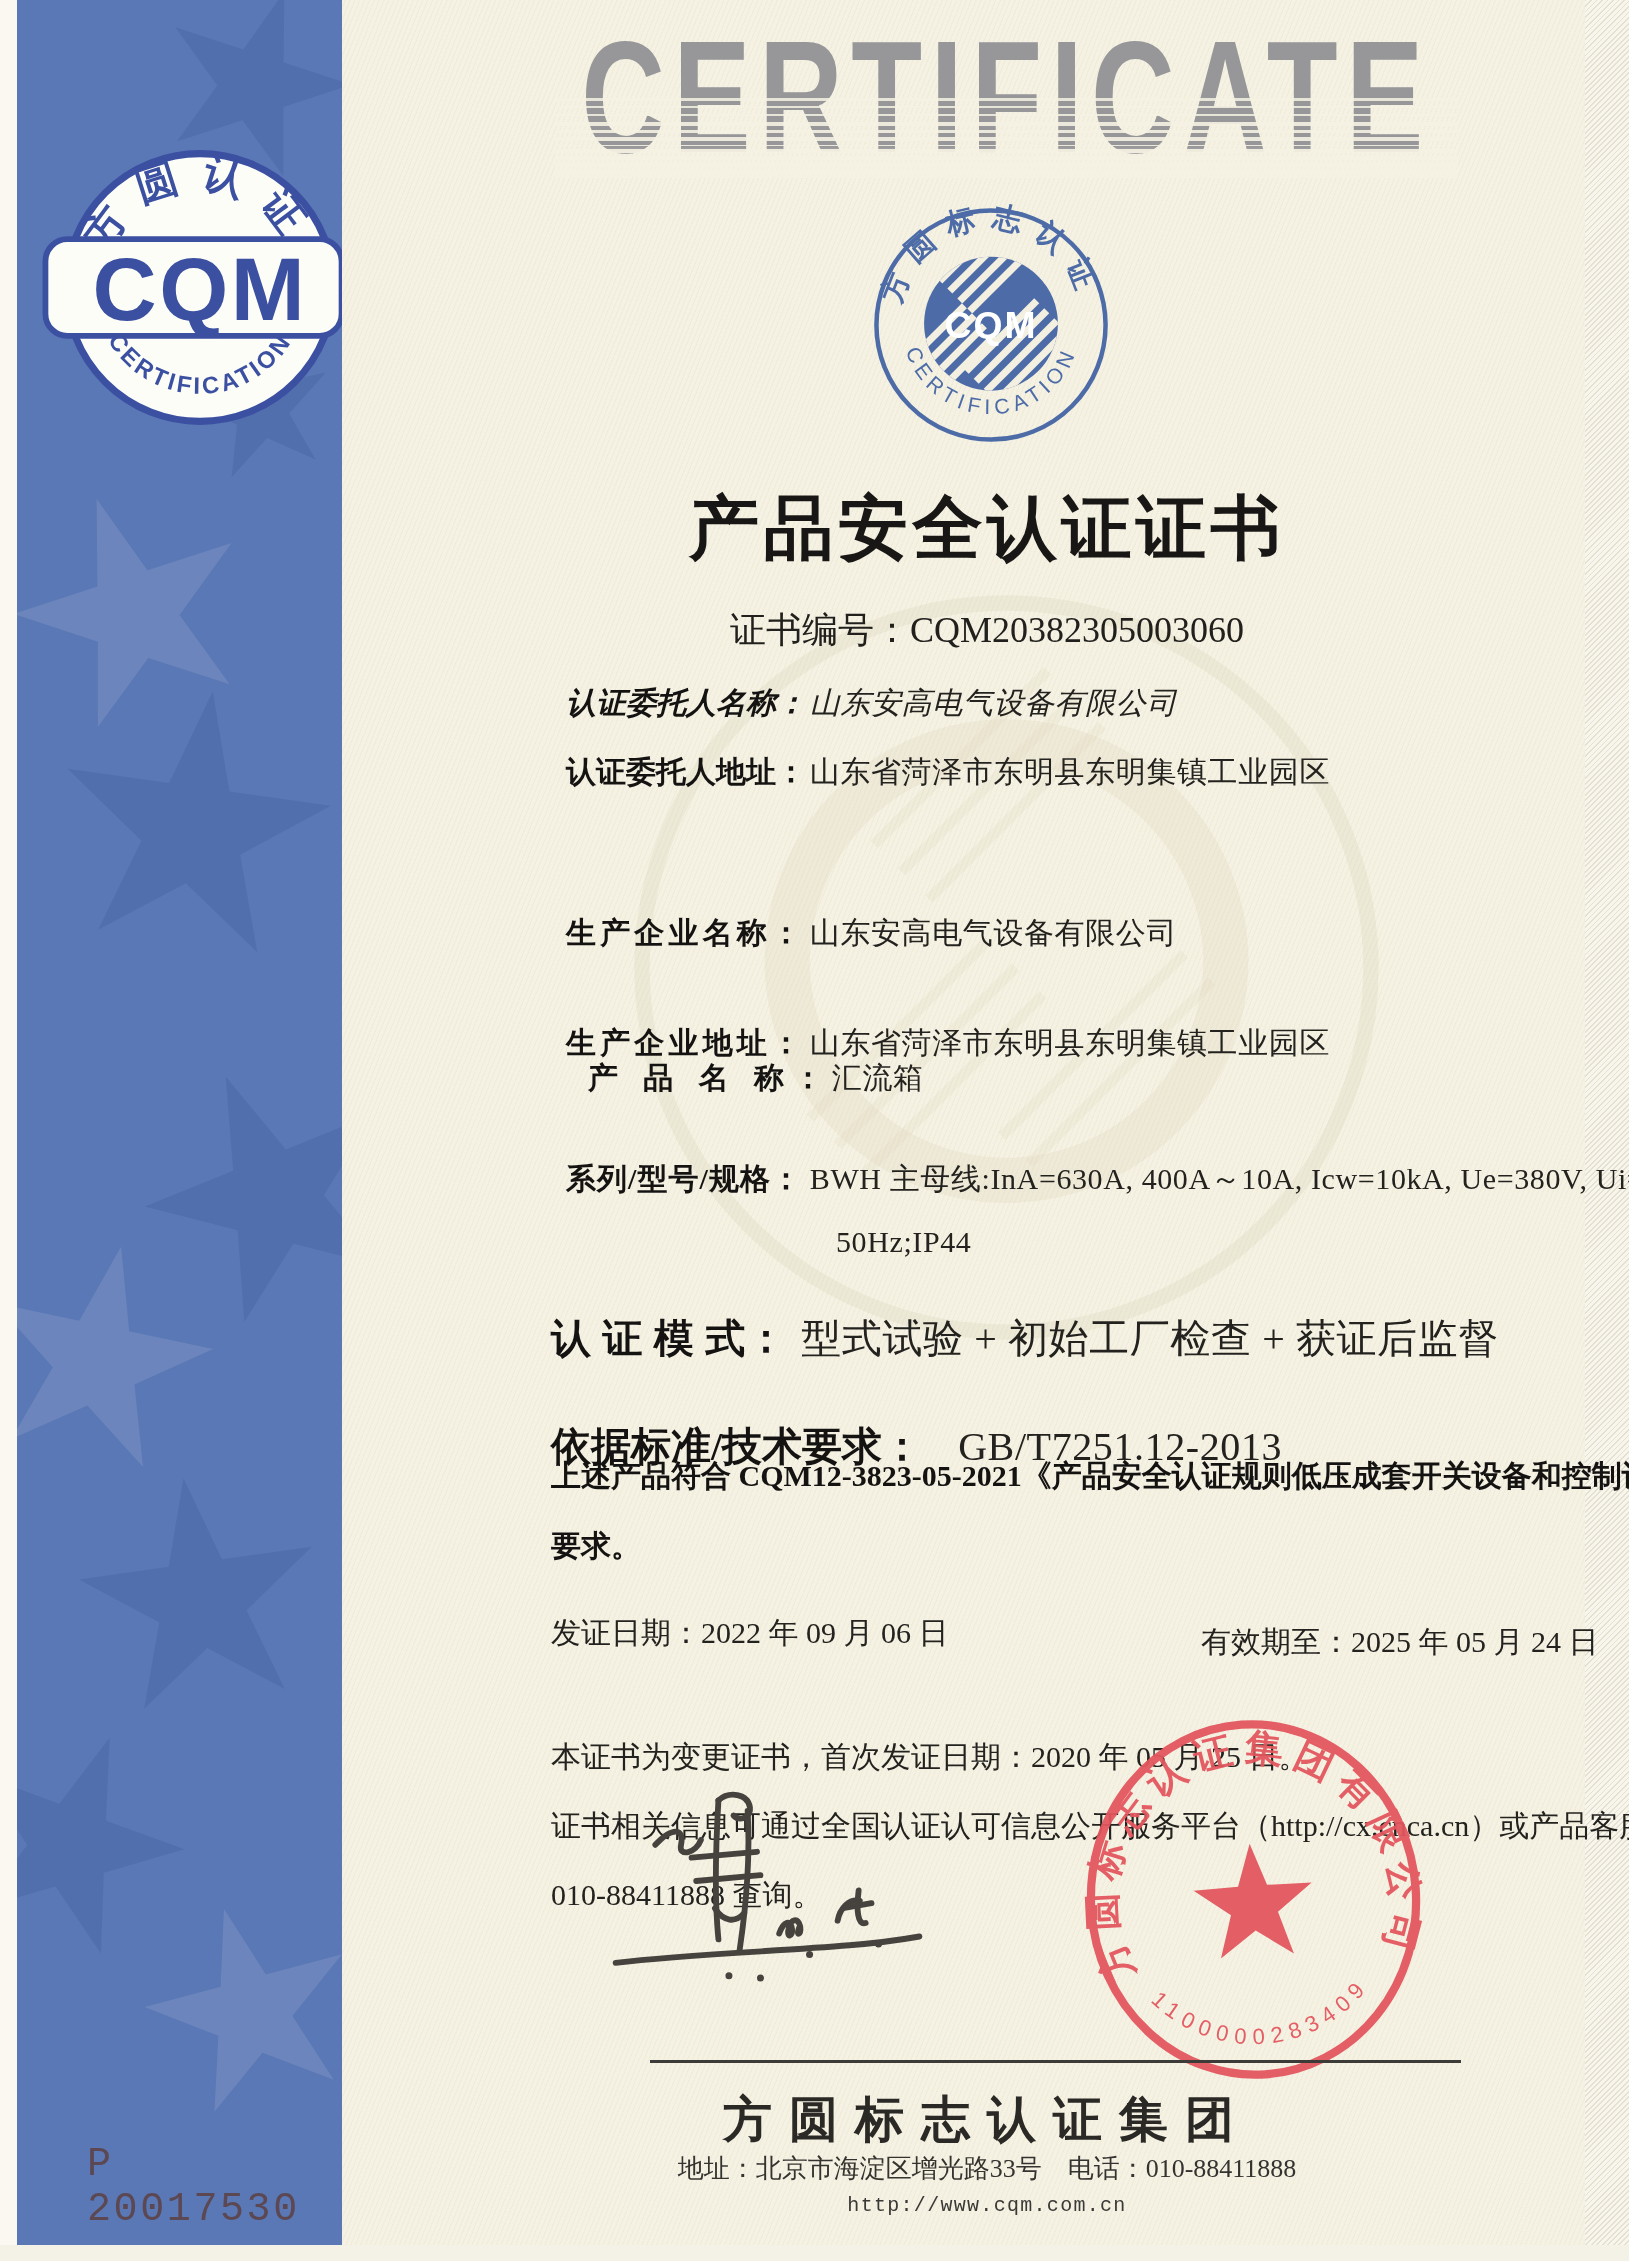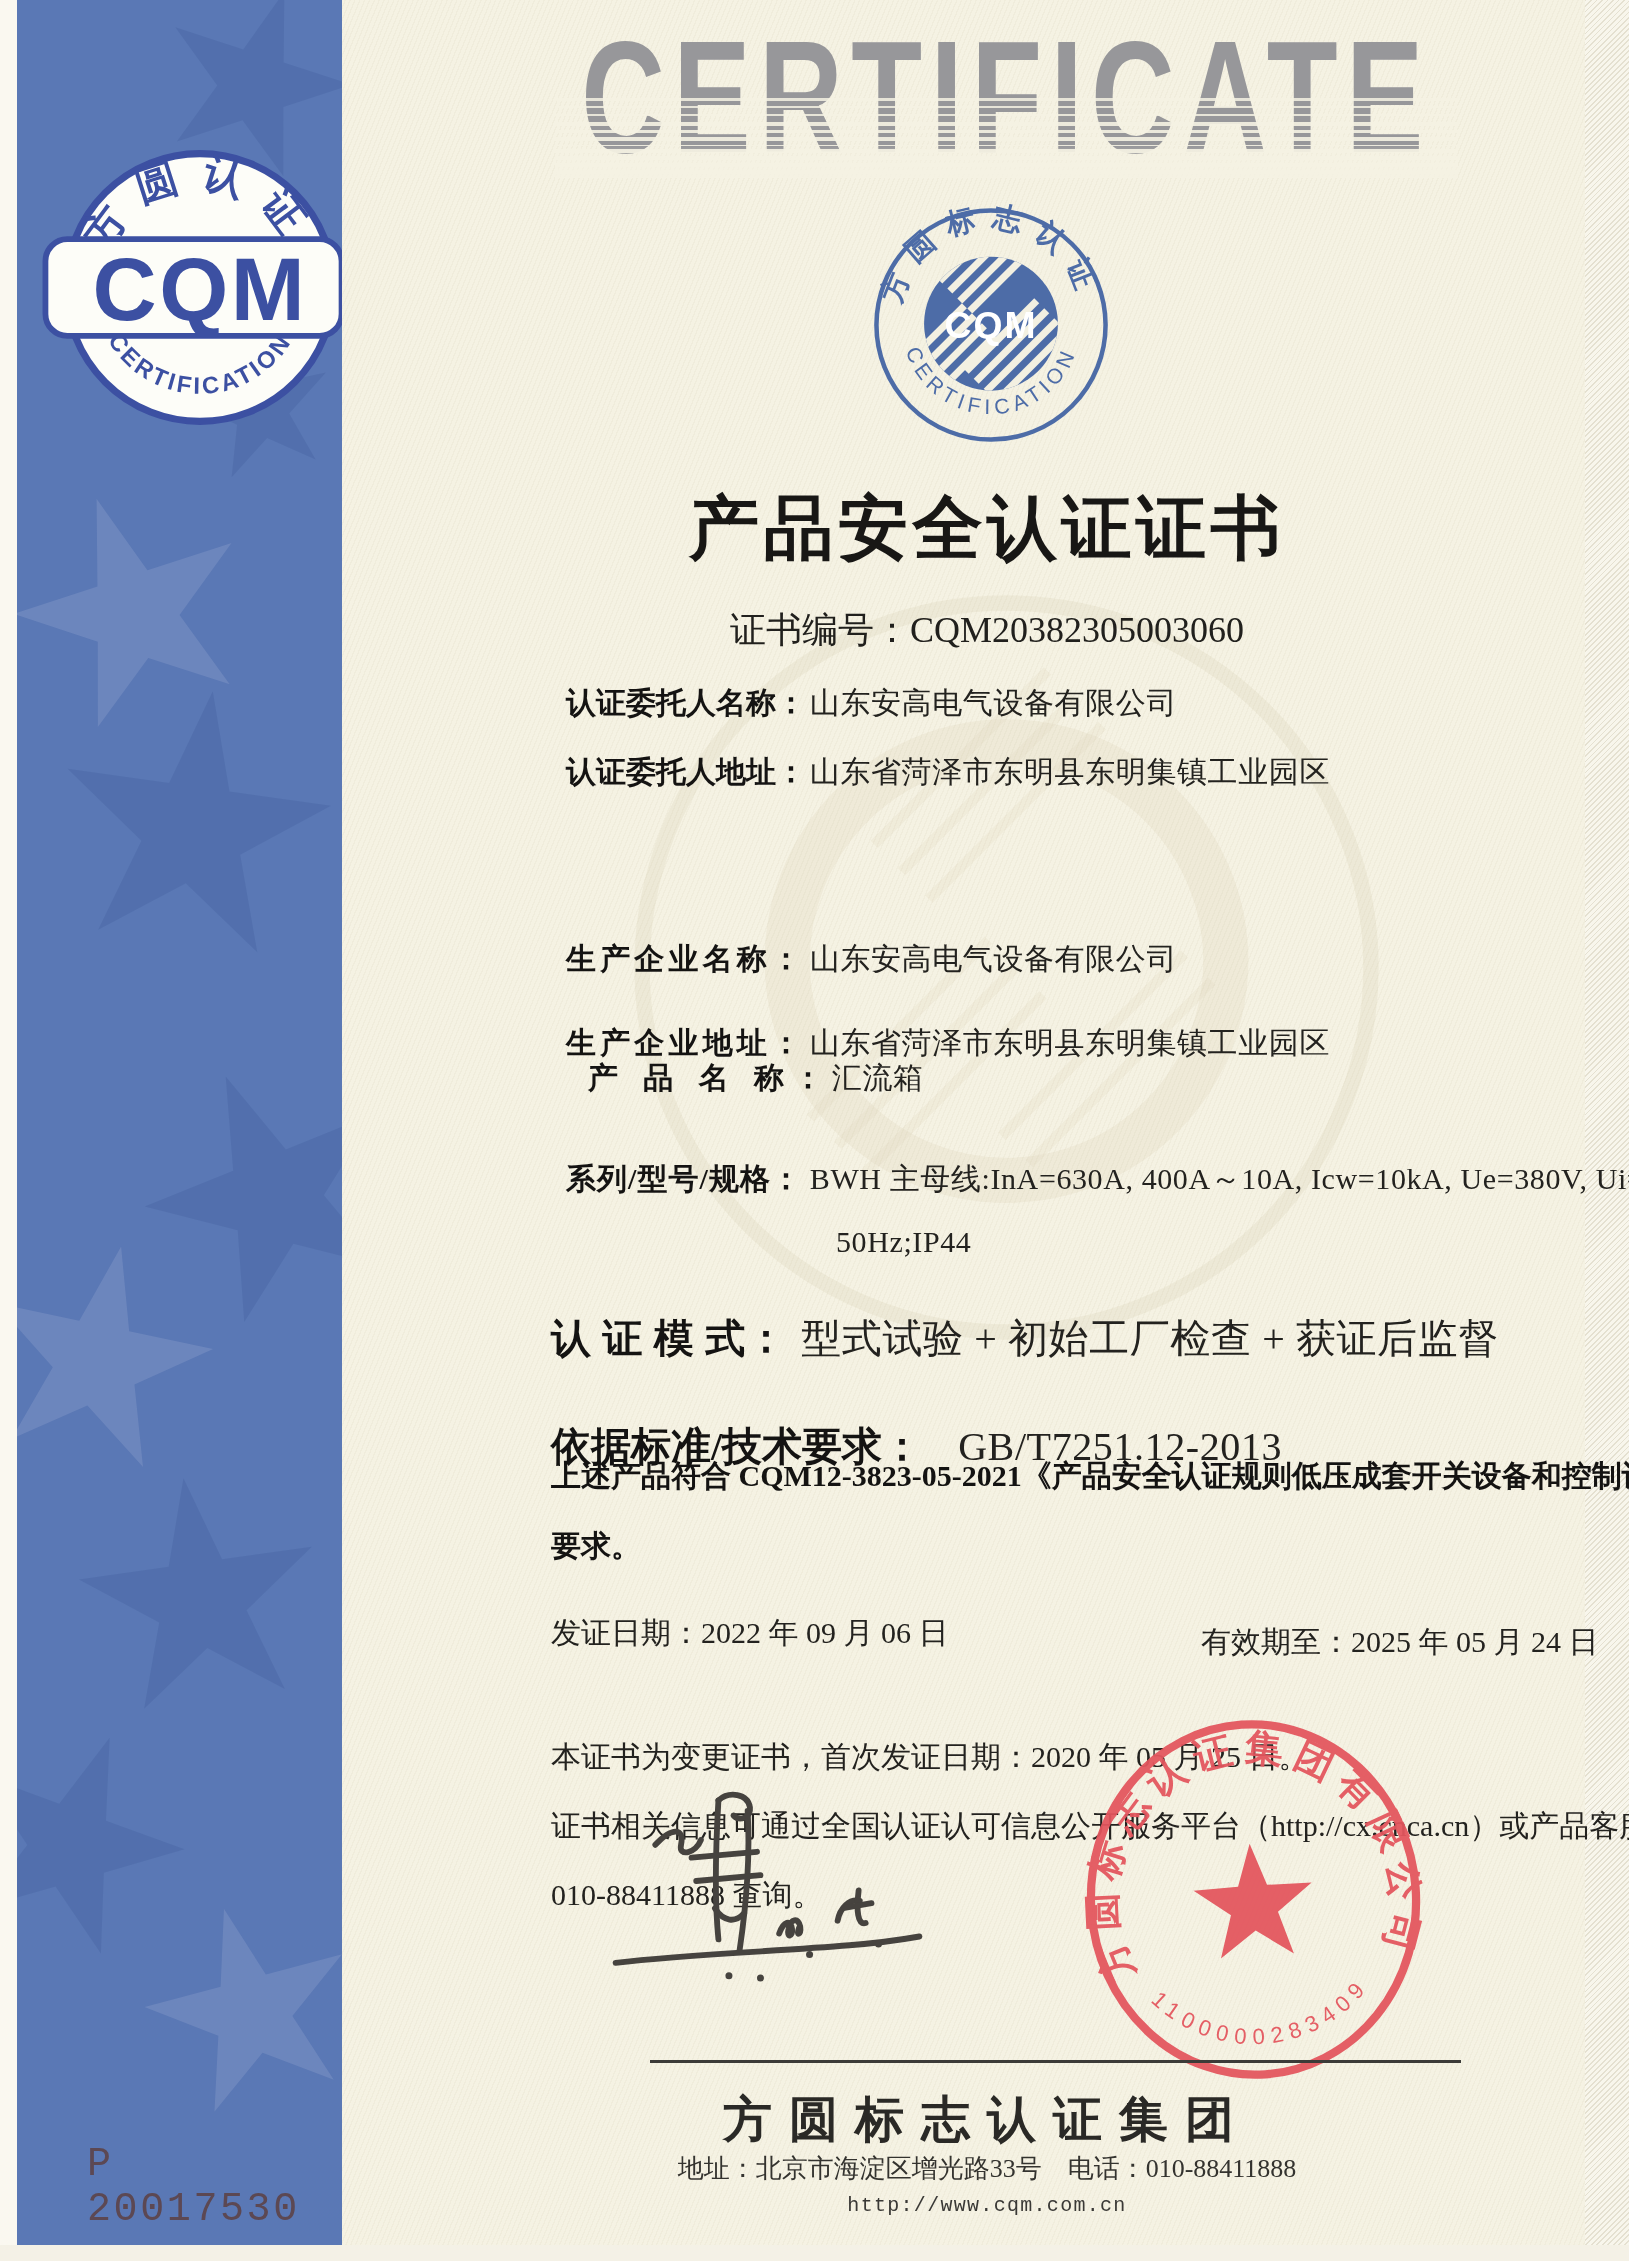--- a/index.html
+++ b/index.html
@@ -168,29 +168,29 @@
       </g>
     </g>
     <text x="188" y="208" text-anchor="middle" font-size="58" font-weight="800" letter-spacing="3" fill="#ffffff">CQM</text>
   </svg>
 
   <div class="abs" id="doc-title">产品安全认证证书</div>
   <div class="abs" id="cert-no">
     <span>证书编号：</span><span>CQM20382305003060</span>
   </div>
 
-  <div class="row" style="top:683px;">
+  <div class="row" style="top:683px;font-style:italic;">
     <span class="lab">认证委托人名称：</span>
     <span class="val">山东安高电气设备有限公司</span>
   </div>
   <div class="row" style="top:752px;">
     <span class="lab">认证委托人地址：</span>
     <span class="val">山东省菏泽市东明县东明集镇工业园区</span>
   </div>
-  <div class="row" style="top:939px;">
+  <div class="row" style="top:913px;">
     <span class="lab">生产企业名称：</span>
     <span class="val">山东安高电气设备有限公司</span>
   </div>
   <div class="row" style="top:1023px;">
     <span class="lab">生产企业地址：</span>
     <span class="val">山东省菏泽市东明县东明集镇工业园区</span>
   </div>
   <div class="row" style="top:1058px;margin-left:22px;">
     <span class="lab">产 品 名 称：</span>
     <span class="val">汇流箱</span>

